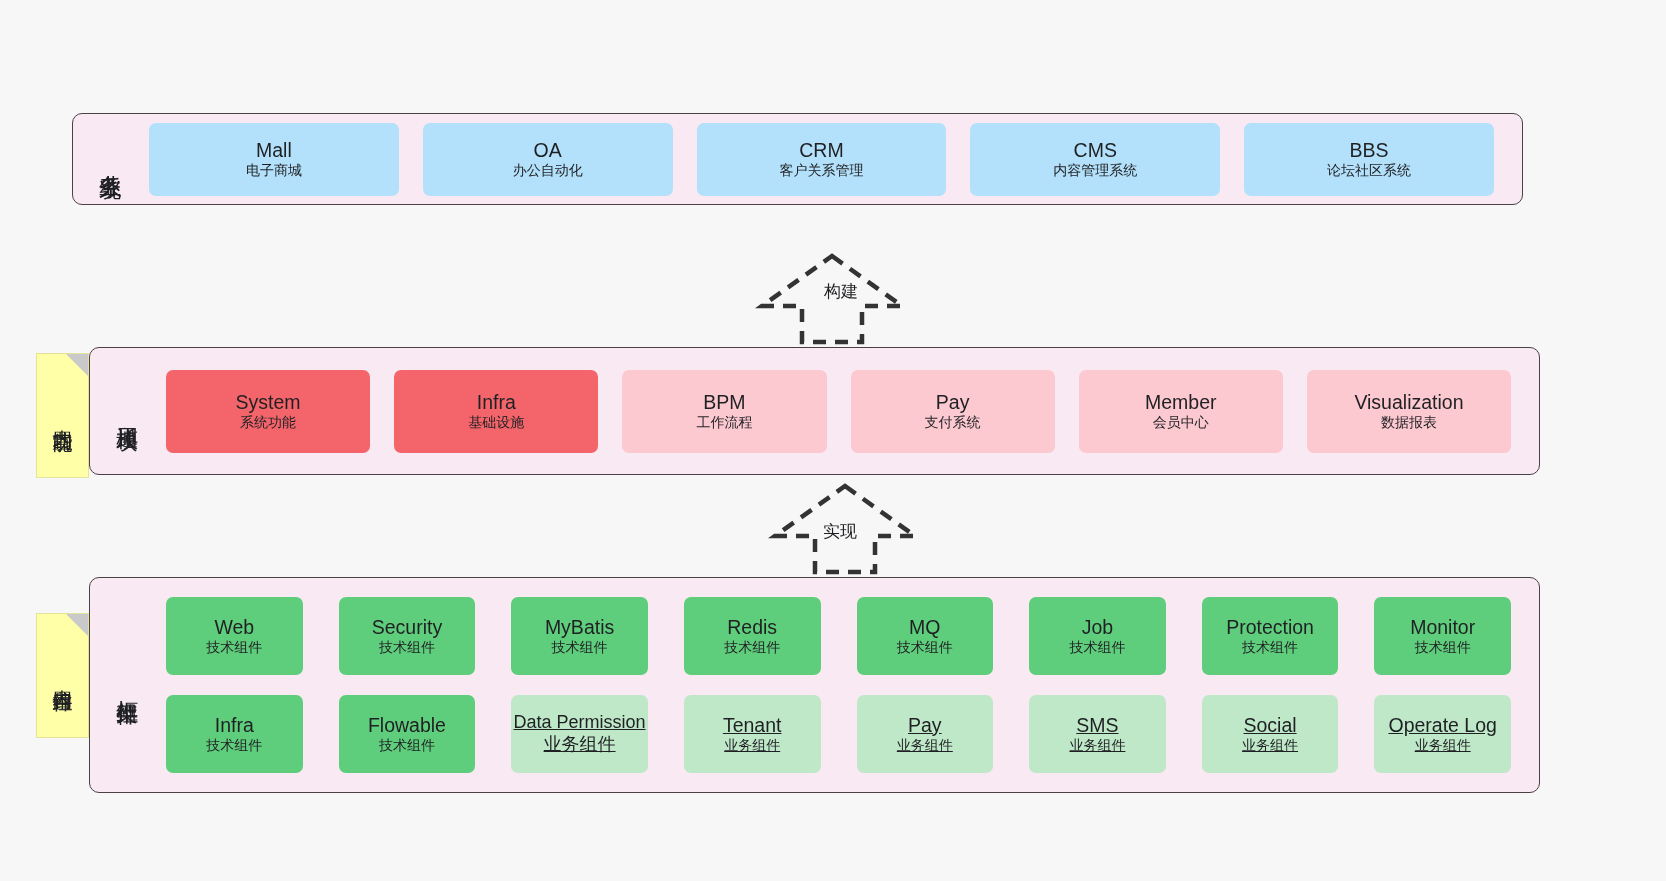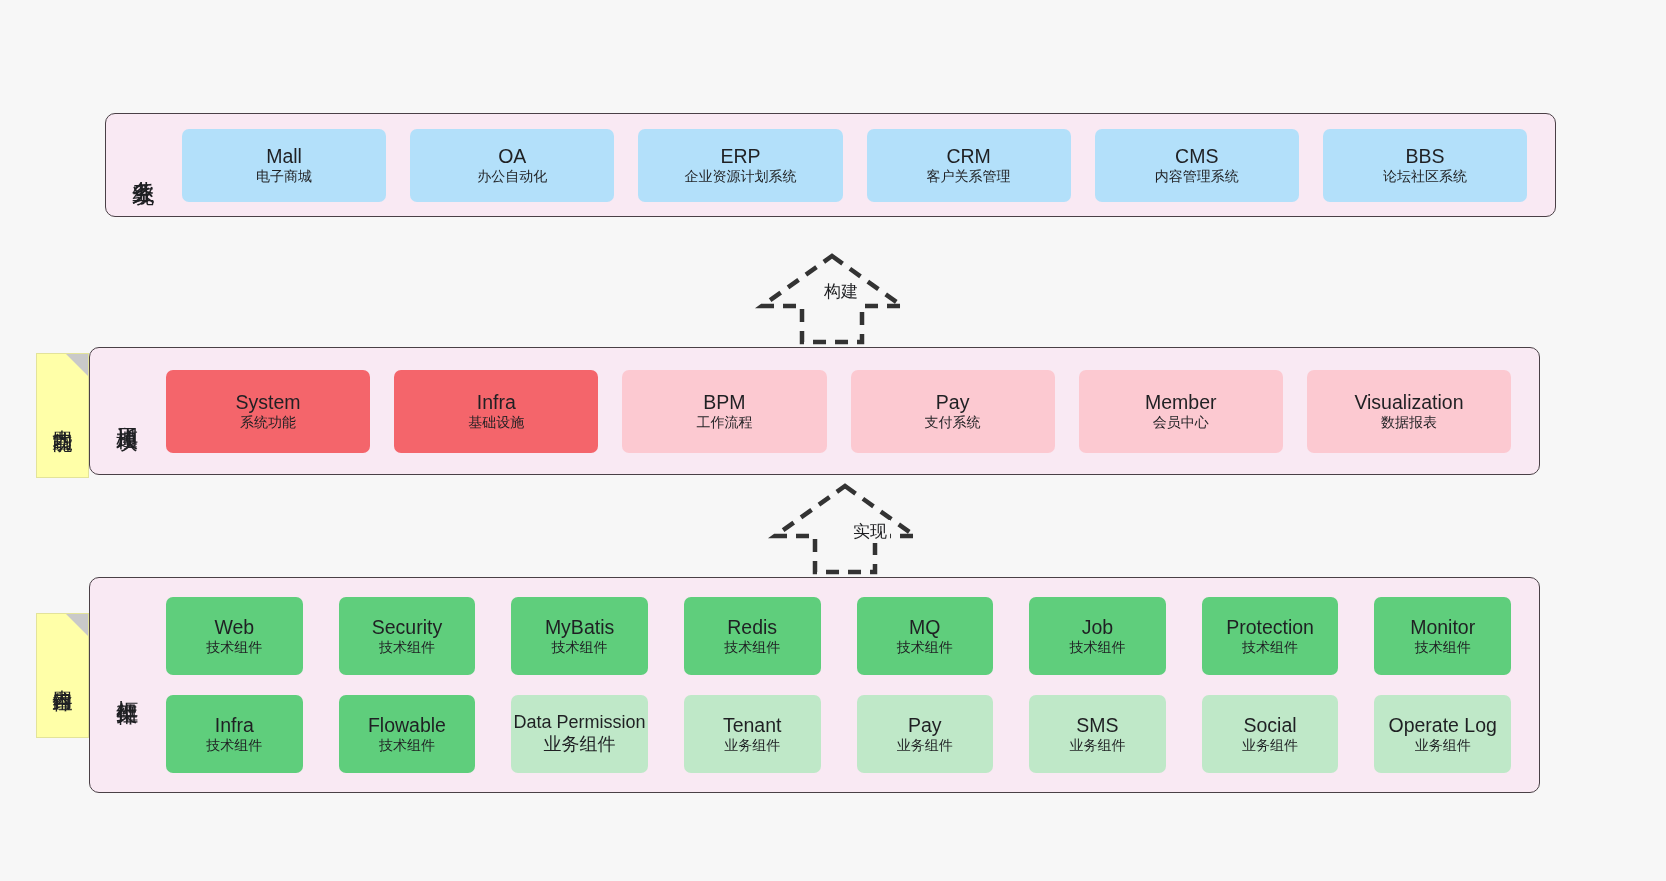--- a/index.html
+++ b/index.html
@@ -69,32 +69,32 @@
     line-height: 1.22;
     color: #1f2023;
     margin: 0 12px;
     flex: 1 1 0;
   }
   .card .t1 { font-size: 19.5px; }
   .card .t2 { font-size: 14px; }
   .card.small .t1, .card.small .t2 { font-size: 18px; }
 
   
-  #layer-business { left: 105px; top: 113px; width: 1451px; height: 104px; }
+  #layer-business { left: 72px; top: 113px; width: 1451px; height: 92px; }
   #layer-business .card { height: 73px; background: #b3e0fa; }
 
   
   #layer-common { left: 89px; top: 347px; width: 1451px; height: 128px; }
   #layer-common .card { height: 83px; background: #fcc9d1; text-align: right; }
   #layer-common .card.strong { background: #f4656b; }
 
   
   #layer-framework { left: 89px; top: 577px; width: 1451px; height: 216px; }
   #layer-framework .card { height: 78px; background: #5fce7c; }
-  #layer-framework .card.biz { background: #bfe8c8; }
+  #layer-framework .card.biz { background: #bfe8c8; text-decoration: underline; }
 
   
   .sticky {
     position: absolute;
     background: #ffffa8;
     border: 1px solid #e3e39a;
     display: flex;
     align-items: center;
     justify-content: center;
   }
@@ -124,41 +124,37 @@
     position: absolute;
     font-size: 17px;
     color: #1f2023;
     background: #f7f7f7;
     padding: 0 3px;
     white-space: nowrap;
   }
   #connector-build   { left: 757px; top: 252px; width: 150px; height: 93px; }
   #connector-impl    { left: 770px; top: 482px; width: 150px; height: 93px; }
   #connector-build .conn-label  { left: 64px; top: 28px; }
-  #connector-impl  .conn-label  { left: 80px; top: 38px; }
+  #connector-impl  .conn-label  { left: 50px; top: 38px; }
 </style>
 </head>
 <body>
 
 <div id="canvas">
 
   <div class="layer" id="layer-business">
     <div class="layer-title">业务系统</div>
     <div class="cards">
       <div class="card">
         <span class="t1">Mall</span>
         <span class="t2">电子商城</span>
       </div>
       <div class="card">
         <span class="t1">OA</span>
         <span class="t2">办公自动化</span>
-      </div>
-      <div class="card">
-        <span class="t1">ERP</span>
-        <span class="t2">企业资源计划系统</span>
       </div>
       <div class="card">
         <span class="t1">CRM</span>
         <span class="t2">客户关系管理</span>
       </div>
       <div class="card">
         <span class="t1">CMS</span>
         <span class="t2">内容管理系统</span>
       </div>
       <div class="card">

